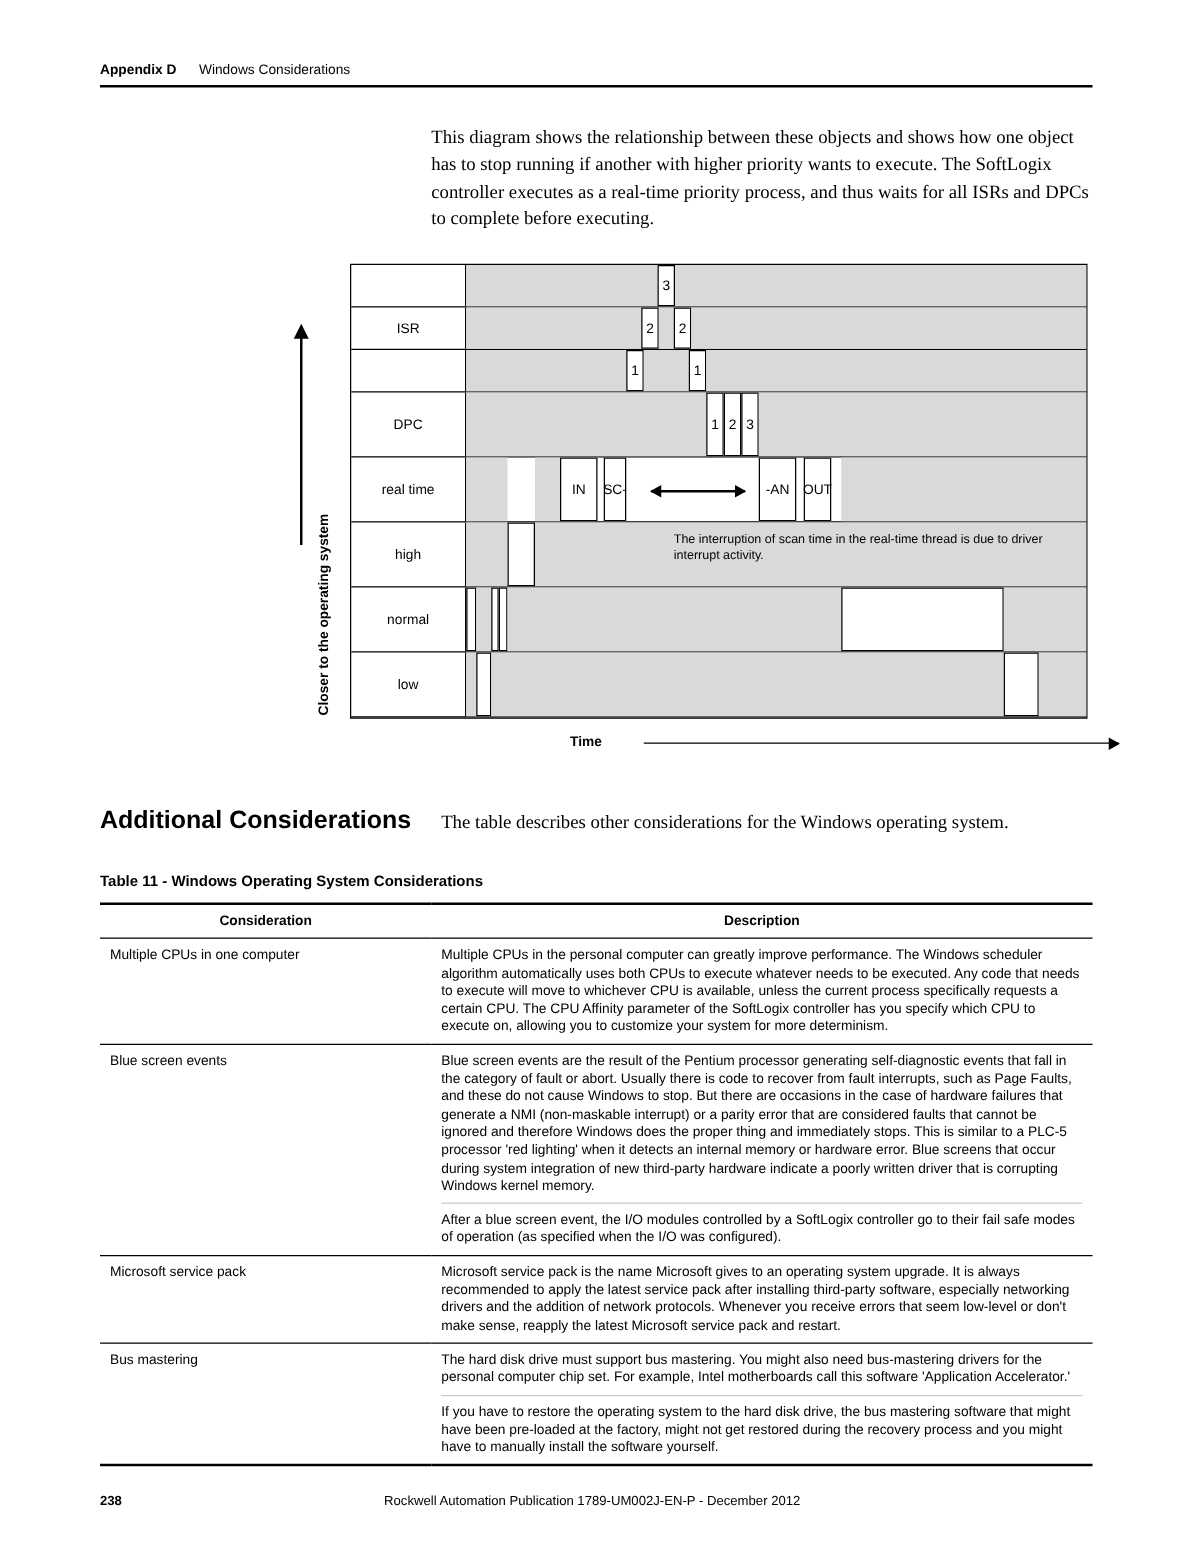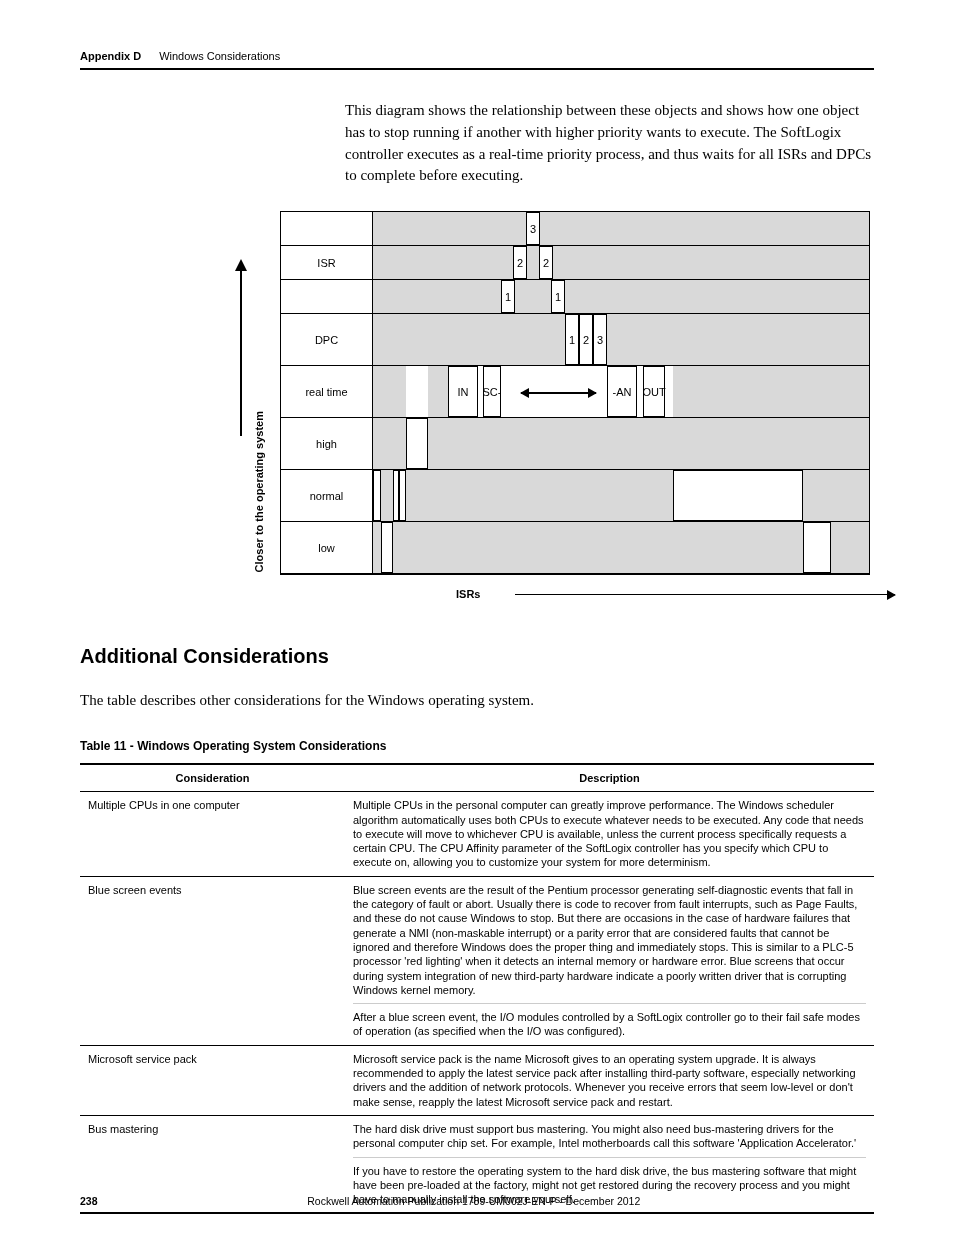--- a/index.html
+++ b/index.html
@@ -144,21 +144,20 @@
     border-bottom: 5px solid transparent;
     border-left: 9px solid #000;
   }
 
   
   .section {
     display: flex;
     gap: 24px;
     align-items: baseline;
     margin-bottom: 30px;
-    flex-direction: column;
   }
   .sec-h {
     font-family: "Helvetica Neue", Arial, sans-serif;
     font-weight: 700;
     font-size: 20px;
     white-space: nowrap;
   }
   .sec-p { font-size: 15px; }
 
   .tcap {
@@ -270,20 +269,21 @@
         <div class="gray" style="left:300px; right:0"></div>
       </div>
     </div>
 
     <div class="row">
       <div class="rlabel">high</div>
       <div class="rbody">
         <div class="gray" style="left:0; width:33px"></div>
         <div class="box" style="left:33px; width:22px"></div>
         <div class="gray" style="left:55px; right:0"></div>
+        <div class="txt" style="left:166px; top:8px; width:310px">The interruption of scan time in the real-time thread is due to driver interrupt activity.</div>
       </div>
     </div>
 
     <div class="row">
       <div class="rlabel">normal</div>
       <div class="rbody">
         <div class="box" style="left:0; width:8px"></div>
         <div class="gray" style="left:8px; width:12px"></div>
         <div class="box" style="left:20px; width:6px"></div>
         <div class="box" style="left:26px; width:7px"></div>
@@ -297,21 +297,21 @@
       <div class="rlabel">low</div>
       <div class="rbody">
         <div class="gray" style="left:0; width:8px"></div>
         <div class="box" style="left:8px; width:12px"></div>
         <div class="gray" style="left:20px; width:410px"></div>
         <div class="box" style="left:430px; width:28px"></div>
         <div class="gray" style="left:458px; right:0"></div>
       </div>
     </div>
 
-    <div class="time-label">ISRs</div>
+    <div class="time-label">Time</div>
     <div class="time-arrow"></div>
   </div>
 </div>
 
 <div class="section">
   <div class="sec-h">Additional Considerations</div>
   <div class="sec-p">The table describes other considerations for the Windows operating system.</div>
 </div>
 
 <div class="tcap">Table 11 - Windows Operating System Considerations</div>

